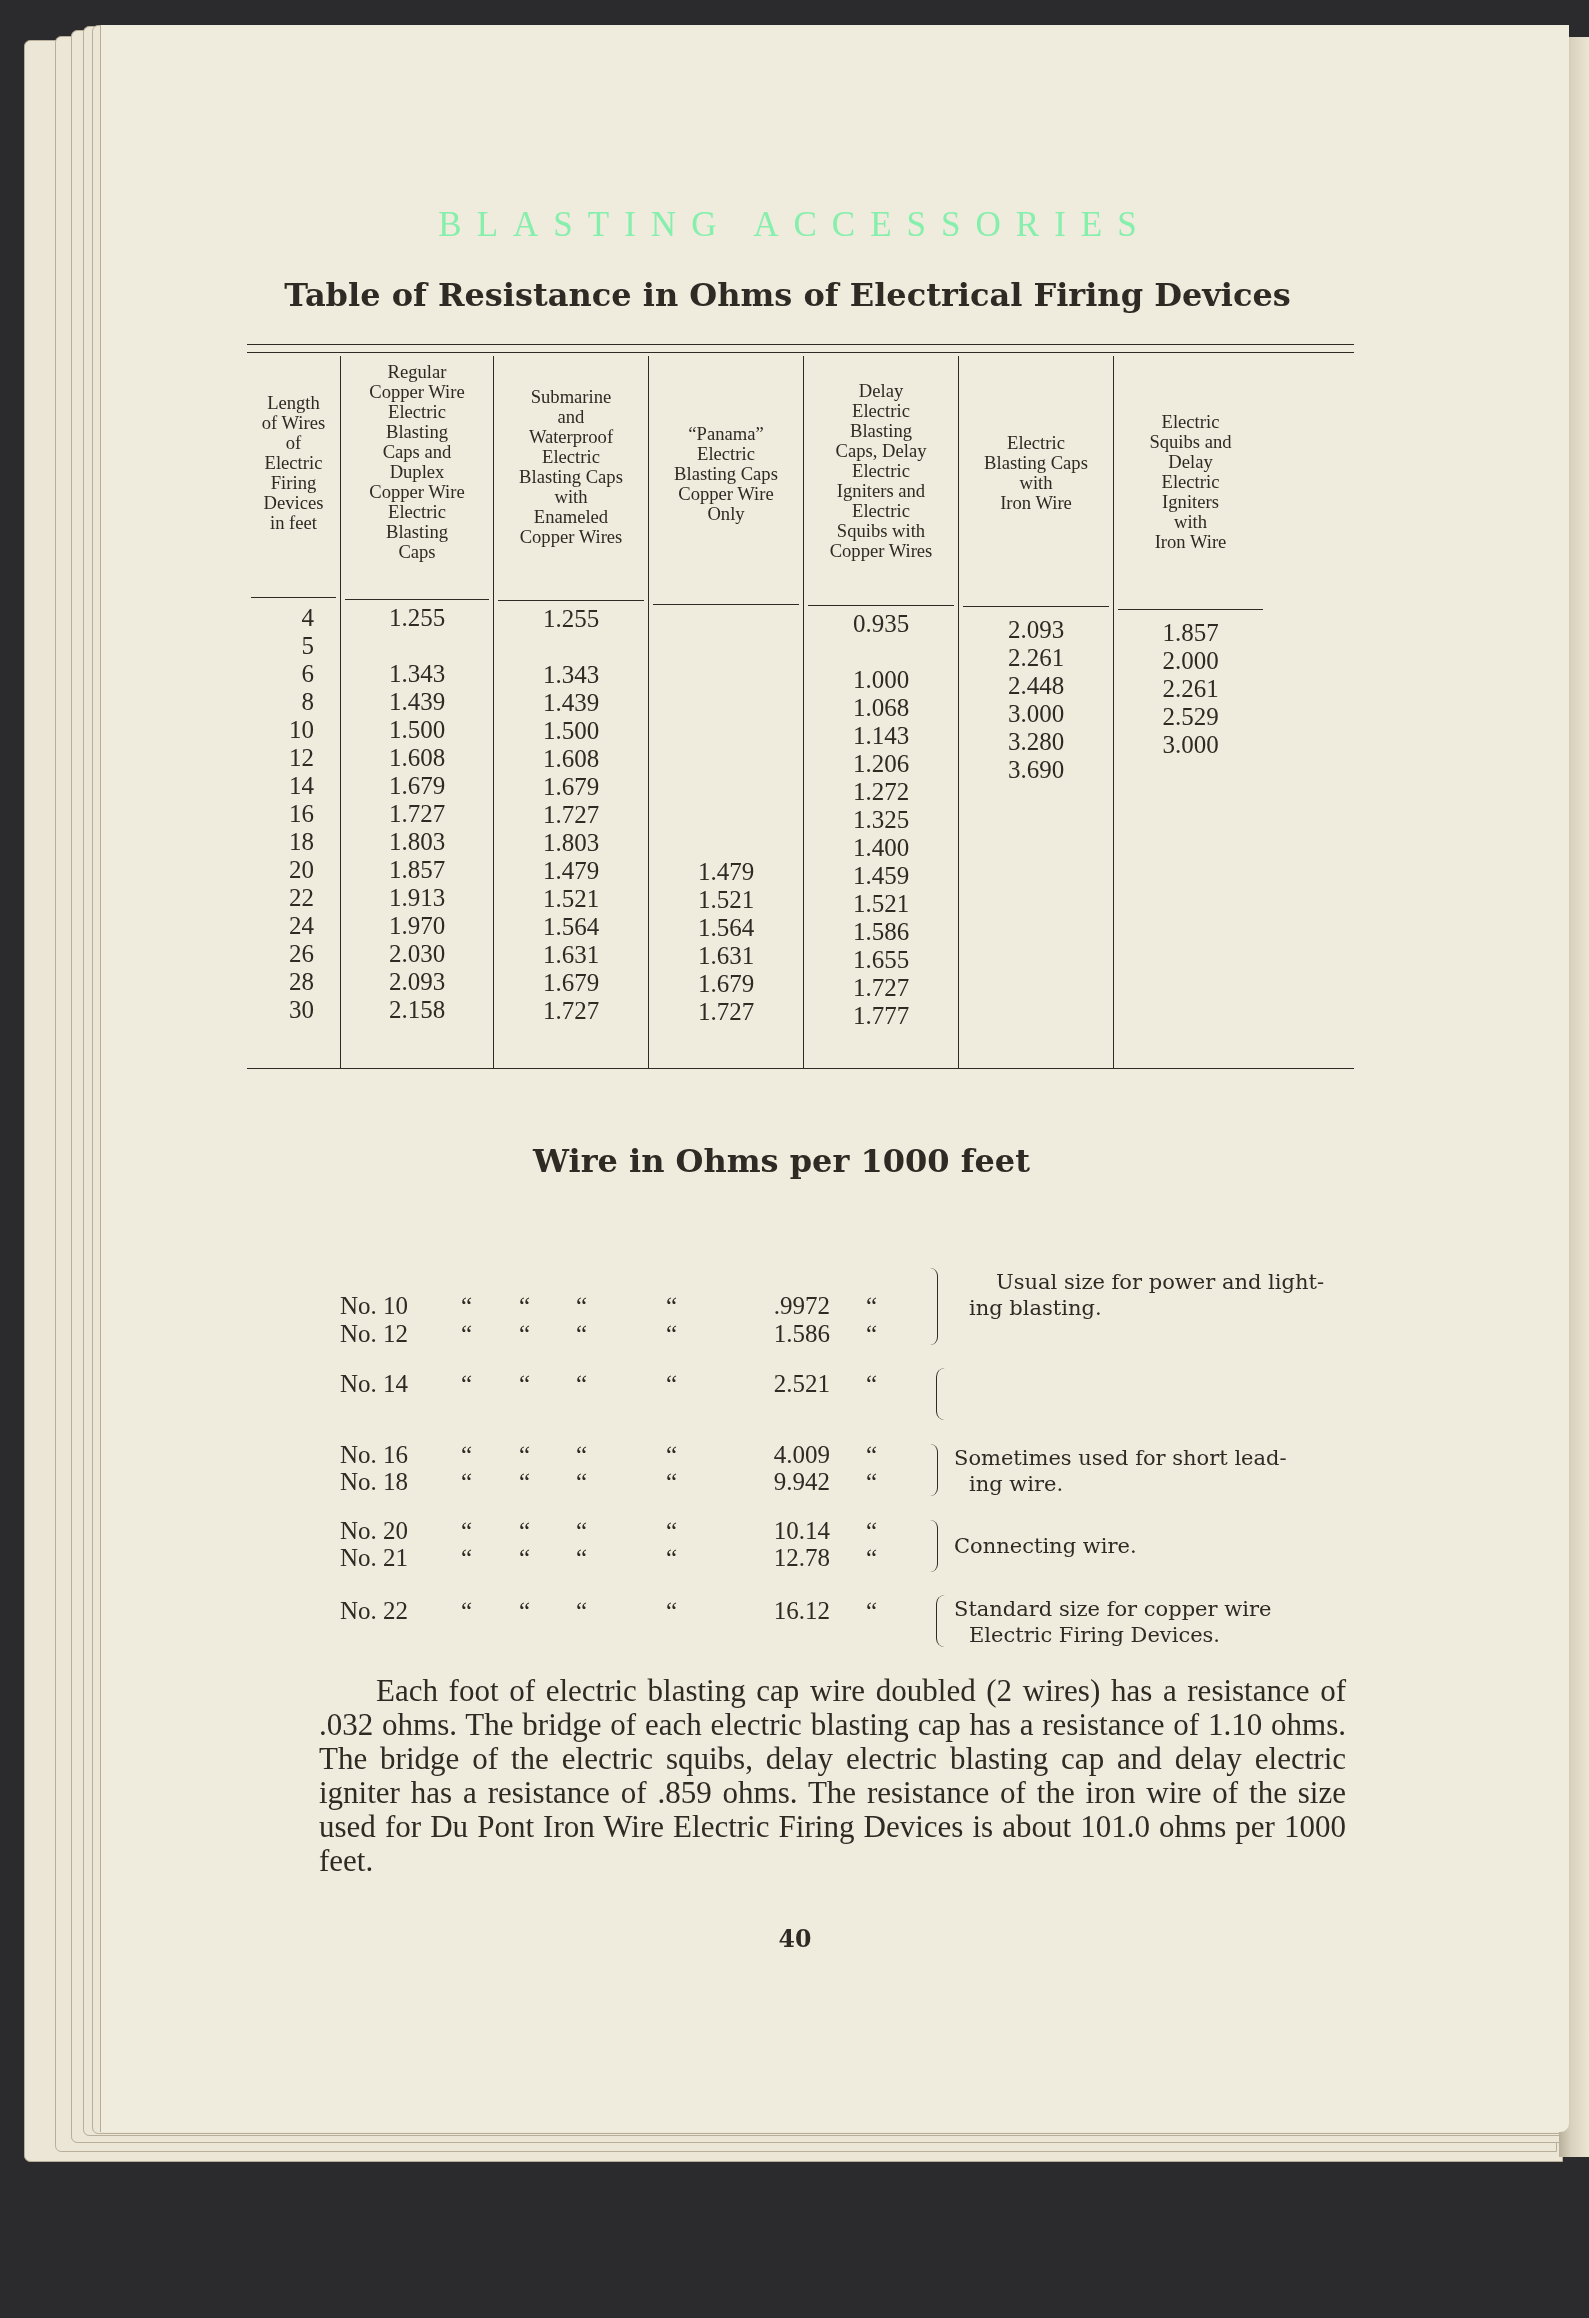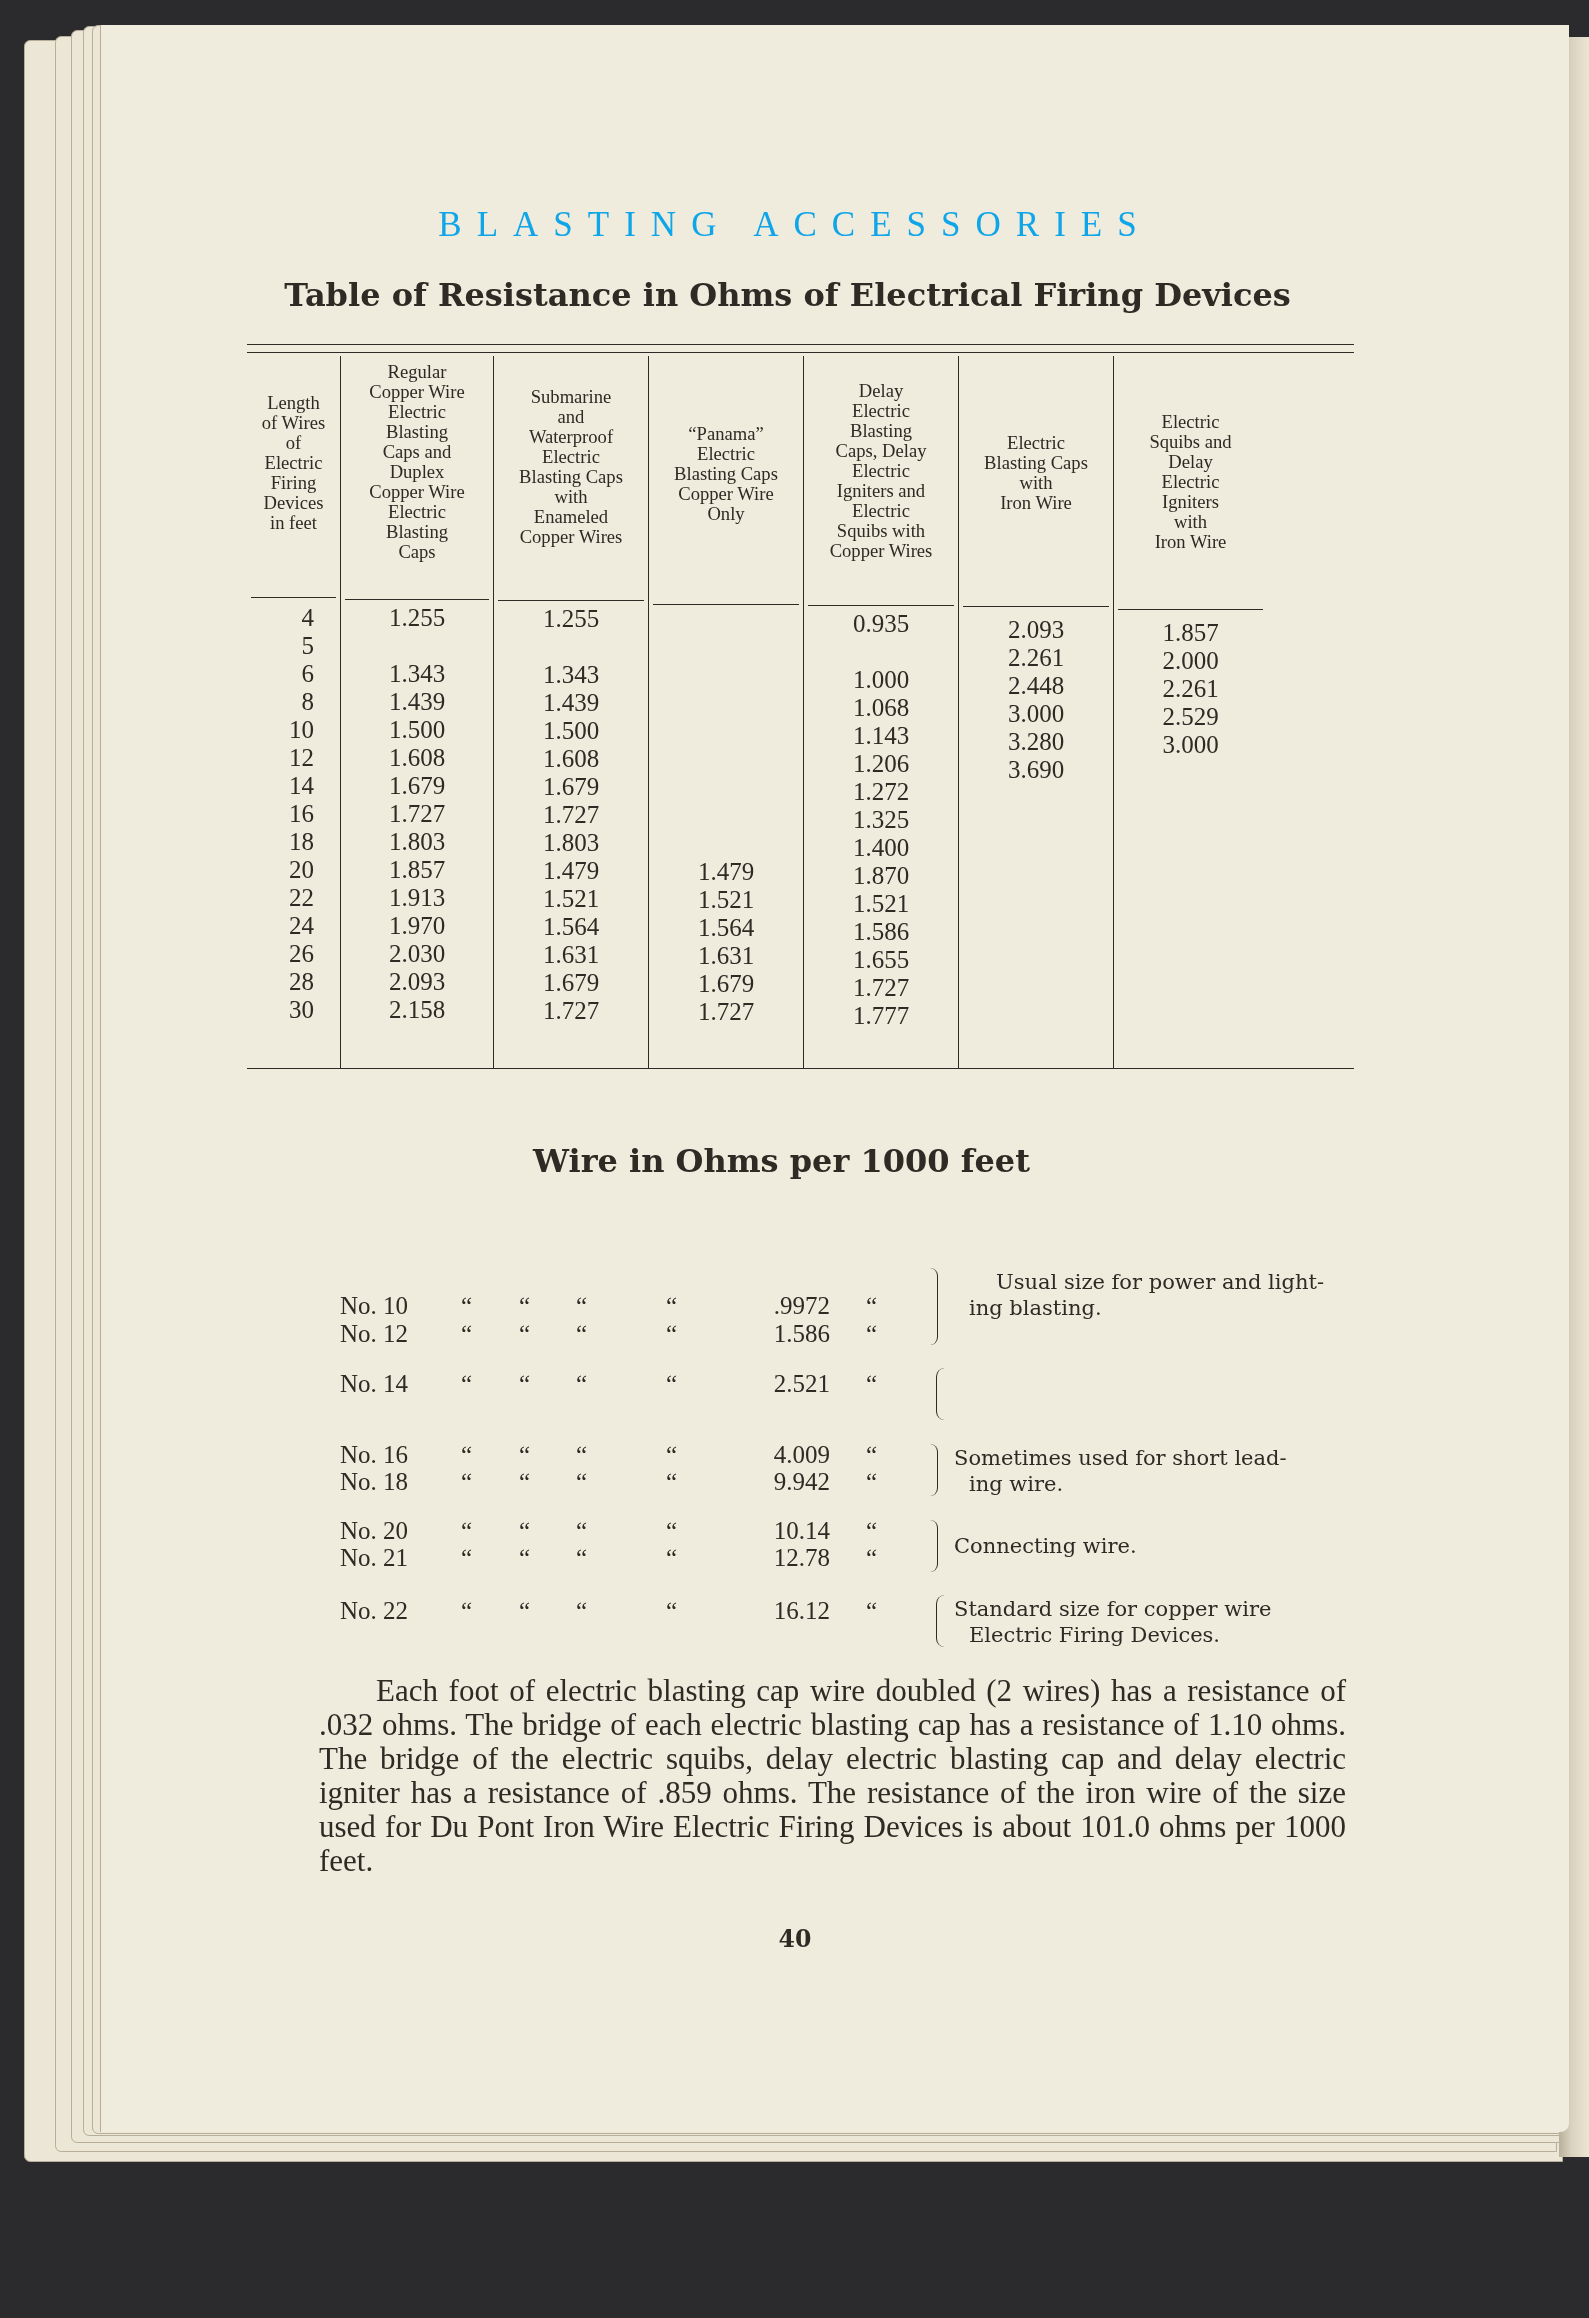--- a/index.html
+++ b/index.html
@@ -22,21 +22,21 @@
     background: #efebdd; border-left: 1.2px solid #b7ac97; border-radius: 0 0 8.7px 0;
   }
   .right-leaf {
     position: absolute; left: 1559px; top: 37px; width: 31px; height: 2120px;
     background: linear-gradient(to right, #b8b09a 0%, #d9d2bf 40%, #ece6d4 100%);
   }
 
   .running-head {
     position: absolute; left: 0; width: 100%; top: 205px;
     text-align: center; font-size: 35px; letter-spacing: 15px; font-weight: normal;
-    font-family: "Liberation Serif", serif; color: #0ea5e9;
+    font-family: "Liberation Serif", serif; color: #86efac;
   }
   .title {
     position: absolute; font-family: "DejaVu Serif", serif; font-weight: bold;
     font-size: 32px; color: #2e2a24; text-align: center; width: 1017px;
   }
   .t1 { left: 279px; top: 276px; }
   .t2 { left: 273px; top: 1138px; line-height: 47px; }
   .rule-double { position: absolute; left: 247px; width: 1107px; border-top: 1.9px solid #2e2a24; }
   .rd1 { top: 344px; } .rd2 { top: 352px; }
   .cols { position: absolute; left: 247px; top: 356px; width: 1107px; height: 712px; display: flex; }
@@ -242,21 +242,21 @@
     <div class="cells" style="top:254px">
         <div class="cell">0.935</div>
         <div class="cell"></div>
         <div class="cell">1.000</div>
         <div class="cell">1.068</div>
         <div class="cell">1.143</div>
         <div class="cell">1.206</div>
         <div class="cell">1.272</div>
         <div class="cell">1.325</div>
         <div class="cell">1.400</div>
-        <div class="cell">1.870</div>
+        <div class="cell">1.459</div>
         <div class="cell">1.521</div>
         <div class="cell">1.586</div>
         <div class="cell">1.655</div>
         <div class="cell">1.727</div>
         <div class="cell">1.777</div>
       </div>
   </div>
   <div class="col c5">
     <div class="colhead" style="top:77px">
         <div>Electric</div>

